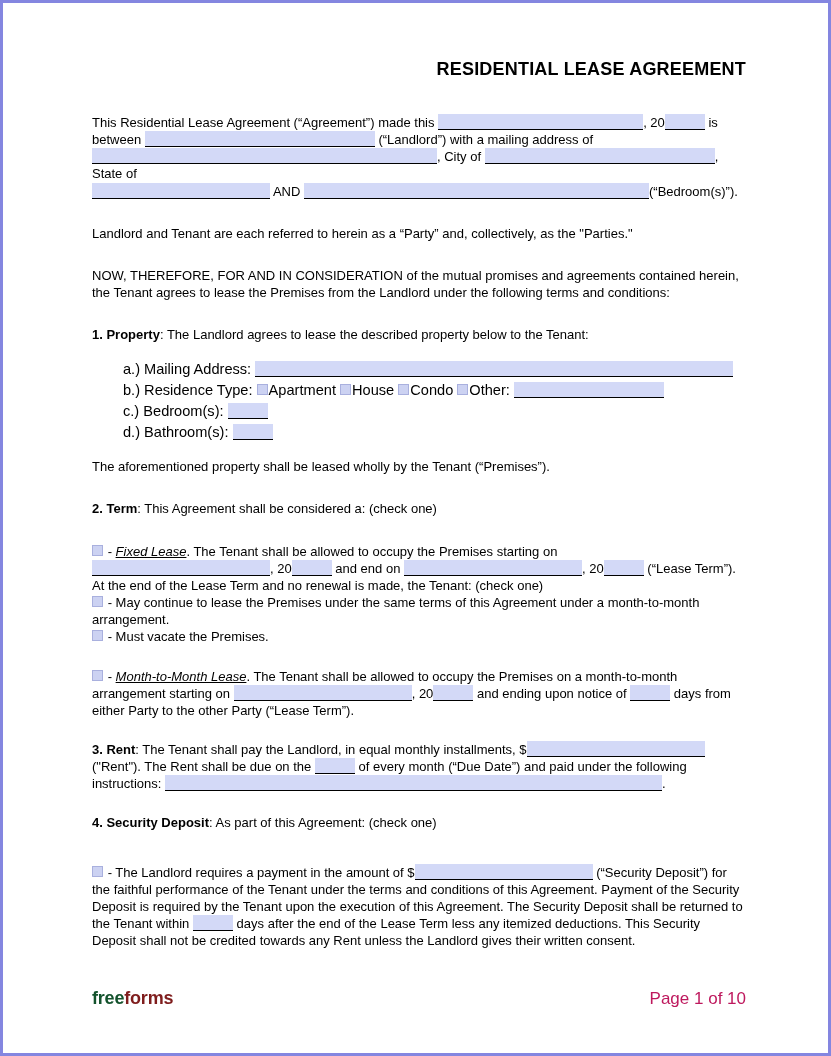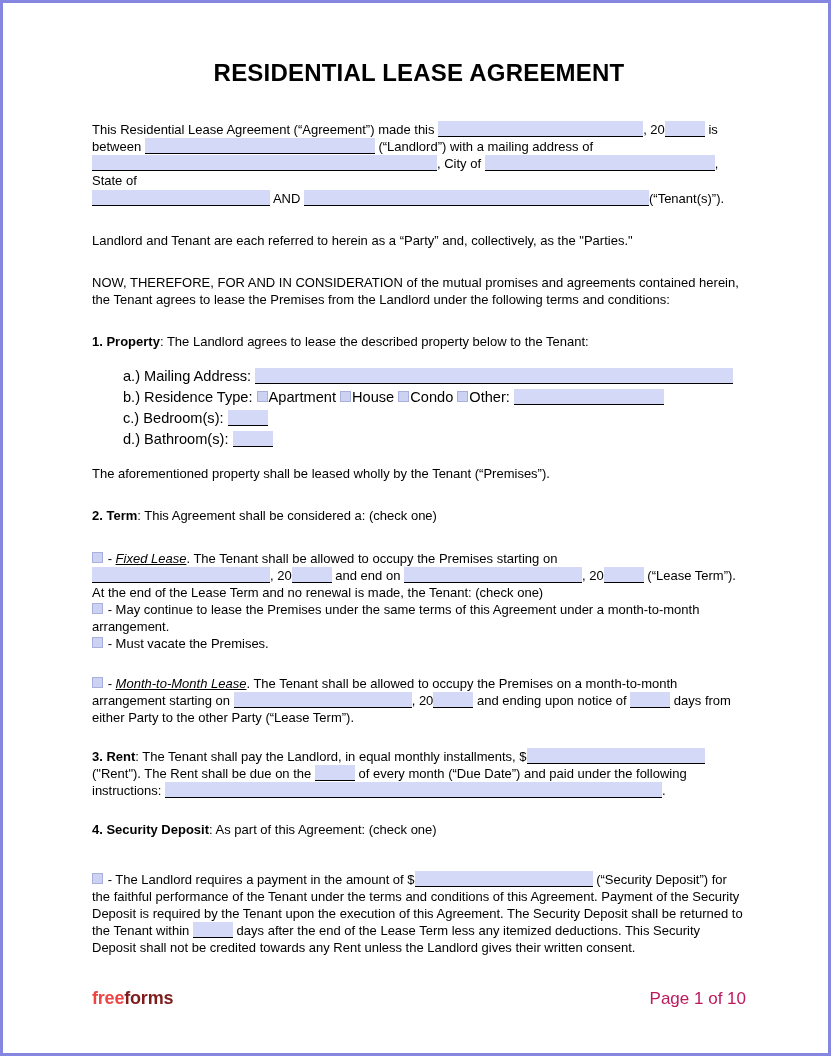--- a/index.html
+++ b/index.html
@@ -37,22 +37,22 @@
   .sheet {
     position: absolute;
     left: 0; top: 0;
     right: 0; bottom: 0;
     box-sizing: border-box;
     padding: 56px 82px 0 89px;
     background: #ffffff;
   }
 
   .doc-title {
-    text-align: center;
-    font-size: 24px;
+    text-align: right;
+    font-size: 18px;
     font-weight: bold;
     letter-spacing: 0.2px;
     color: #000000;
     margin: 0 0 34px 0;
     font-family: "Liberation Sans", sans-serif;
   }
 
   p.para {
     margin: 0 0 16px 0;
     font-size: 13px;
@@ -122,21 +122,21 @@
     display: flex;
     align-items: flex-end;
     justify-content: space-between;
   }
   .logo {
     font-size: 18px;
     font-weight: bold;
     letter-spacing: -0.2px;
     font-family: "Liberation Sans", sans-serif;
   }
-  .logo .free  { color: #ef4444; }
+  .logo .free  { color: #14532d; }
   .logo .forms { color: #7f1d1d; }
   .page-num {
     font-size: 17px;
     color: #be185d;
   }
 </style>
 </head>
 <body>
 
 <div class="page-frame">
@@ -150,21 +150,21 @@
       <span>This Residential Lease Agreement (“Agreement”) made this</span>
       <span class="blank w-2xl"></span><span>, 20</span><span class="blank w-sm"></span>
       <span>is</span><br>
       <span>between</span>
       <span class="blank w-3xl"></span>
       <span>(“Landlord”) with a mailing address of</span><br>
       <span class="blank w-5xl"></span><span>, City of</span>
       <span class="blank w-3xl"></span><span>, State of</span><br>
       <span class="blank w-xl"></span>
       <span>AND</span>
-      <span class="blank w-5xl"></span><span>(“Tenant(s)”).</span>
+      <span class="blank w-5xl"></span><span>(“Bedroom(s)”).</span>
     </p>
 
     <div class="gap-sm"></div>
 
     <p class="para">Landlord and Tenant are each referred to herein as a “Party” and, collectively, as the "Parties."</p>
 
     <div class="gap-sm"></div>
 
     <p class="para">NOW, THEREFORE, FOR AND IN CONSIDERATION of the mutual promises and agreements contained herein, the Tenant agrees to lease the Premises from the Landlord under the following terms and conditions:</p>
 

